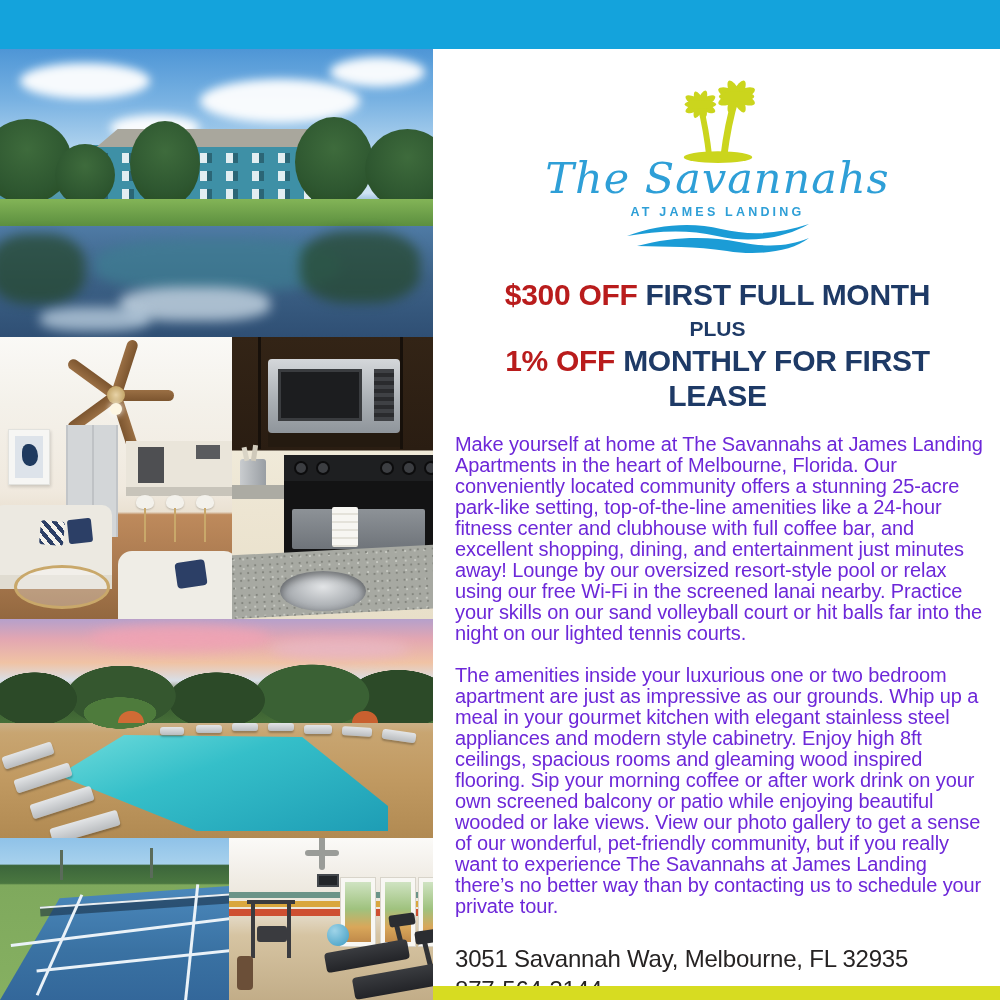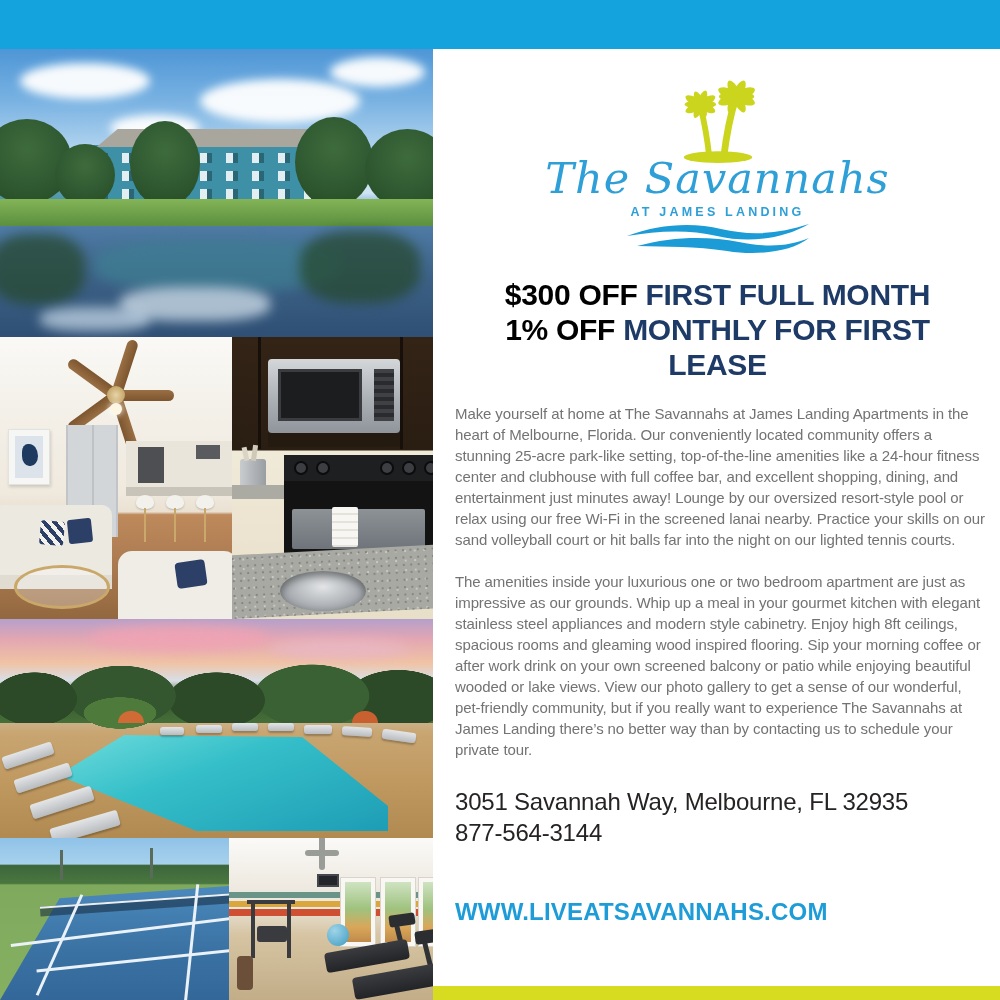--- a/index.html
+++ b/index.html
@@ -187,23 +187,23 @@
   
   .right-col { position:absolute; left:433px; top:49px; width:567px; height:937px; padding:24px 20px 0 22px; }
   .logo { text-align:center; }
   .logo-script { font-family:"DejaVu Serif", serif; font-style:italic; font-size:43px; color:#2E9FD7; line-height:1; margin-top:-10px; letter-spacing:1px; }
   .logo-sub { font-size:12.5px; letter-spacing:3.2px; font-weight:bold; color:#2E9FD7; margin-top:5px; }
   .logo-wave { margin-top:3px; }
 
   .offer { text-align:center; color:#1E3A66; font-weight:bold; margin-top:17px; }
   .offer-l1, .offer-l3 { font-size:30px; letter-spacing:-0.3px; line-height:35px; }
   .offer-plus { font-size:21px; line-height:28px; margin-top:3px; }
-  .hl { color:#000000; }
-
-  .bodytext { width:534px; font-size:15px; line-height:21px; color:#737373; margin-top:21px; letter-spacing:-0.1px; }
+  .hl { color:#b91c1c; }
+
+  .bodytext { width:534px; font-size:20px; line-height:21px; color:#6d28d9; margin-top:21px; letter-spacing:-0.1px; }
   .closing { margin-top:20px; }
 
   .contact { margin-top:26px; color:#262323; }
   .c-address, .c-phone { font-size:24px; line-height:31px; letter-spacing:-0.2px; }
   .c-web { font-size:24px; line-height:31px; font-weight:bold; color:#1E9CD8; letter-spacing:0.2px;margin-top:48px; }
 </style>
 </head>
 <body>
 
 <div class="page">
@@ -388,20 +388,21 @@
       <div class="logo-wave">
         <svg width="190" height="34" viewBox="0 0 190 34" aria-hidden="true">
           <path fill="#1B9CD6" d="M4,14 C35,2 70,0 98,7 C128,14 156,12 186,2 C158,18 124,21 94,14 C64,7 34,9 4,14 Z"></path>
           <path fill="#1B9CD6" d="M14,24 C50,14 86,14 116,20 C146,26 166,24 186,16 C168,30 134,34 104,29 C72,24 44,25 14,24 Z"></path>
         </svg>
       </div>
     </div>
 
     <div class="offer">
       <div class="offer-l1"><span class="hl">$300 OFF</span><span> FIRST FULL MONTH</span></div>
+      <div class="offer-plus">PLUS</div>
       <div class="offer-l3"><span class="hl">1% OFF</span><span> MONTHLY FOR FIRST LEASE</span></div>
     </div>
 
     <p class="bodytext">Make yourself at home at The Savannahs at James Landing Apartments in the heart of Melbourne, Florida. Our conveniently located community offers a stunning 25-acre park-like setting, top-of-the-line amenities like a 24-hour fitness center and clubhouse with full coffee bar, and excellent shopping, dining, and entertainment just minutes away! Lounge by our oversized resort-style pool or relax using our free Wi-Fi in the screened lanai nearby. Practice your skills on our sand volleyball court or hit balls far into the night on our lighted tennis courts.</p>
     <p class="bodytext">The amenities inside your luxurious one or two bedroom apartment are just as impressive as our grounds. Whip up a meal in your gourmet kitchen with elegant stainless steel appliances and modern style cabinetry. Enjoy high 8ft ceilings, spacious rooms and gleaming wood inspired flooring. Sip your morning coffee or after work drink on your own screened balcony or patio while enjoying beautiful wooded or lake views. View our photo gallery to get a sense of our wonderful, pet-friendly community, but if you really want to experience The Savannahs at James Landing there’s no better way than by contacting us to schedule your private tour.</p>
 
     <div class="contact">
       <div class="c-address">3051 Savannah Way, Melbourne, FL 32935</div>
       <div class="c-phone">877-564-3144</div>
       <div class="c-web">WWW.LIVEATSAVANNAHS.COM</div>

